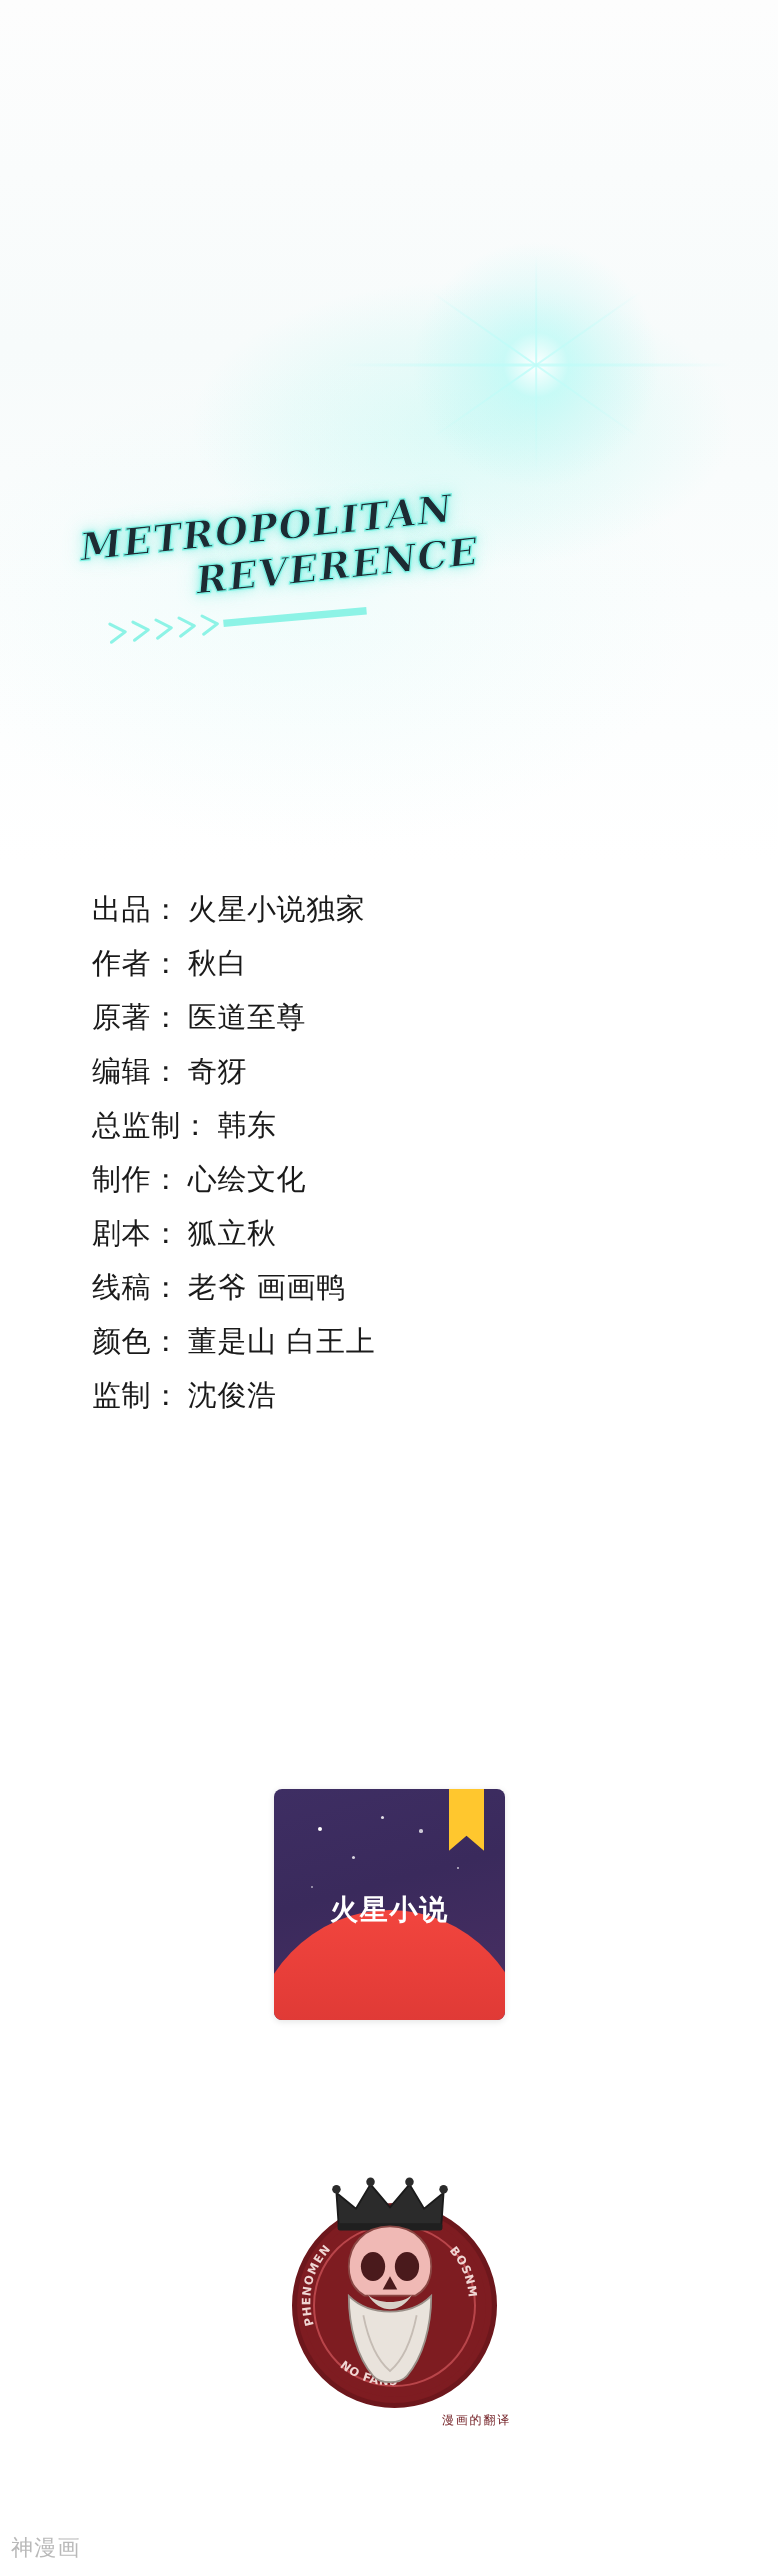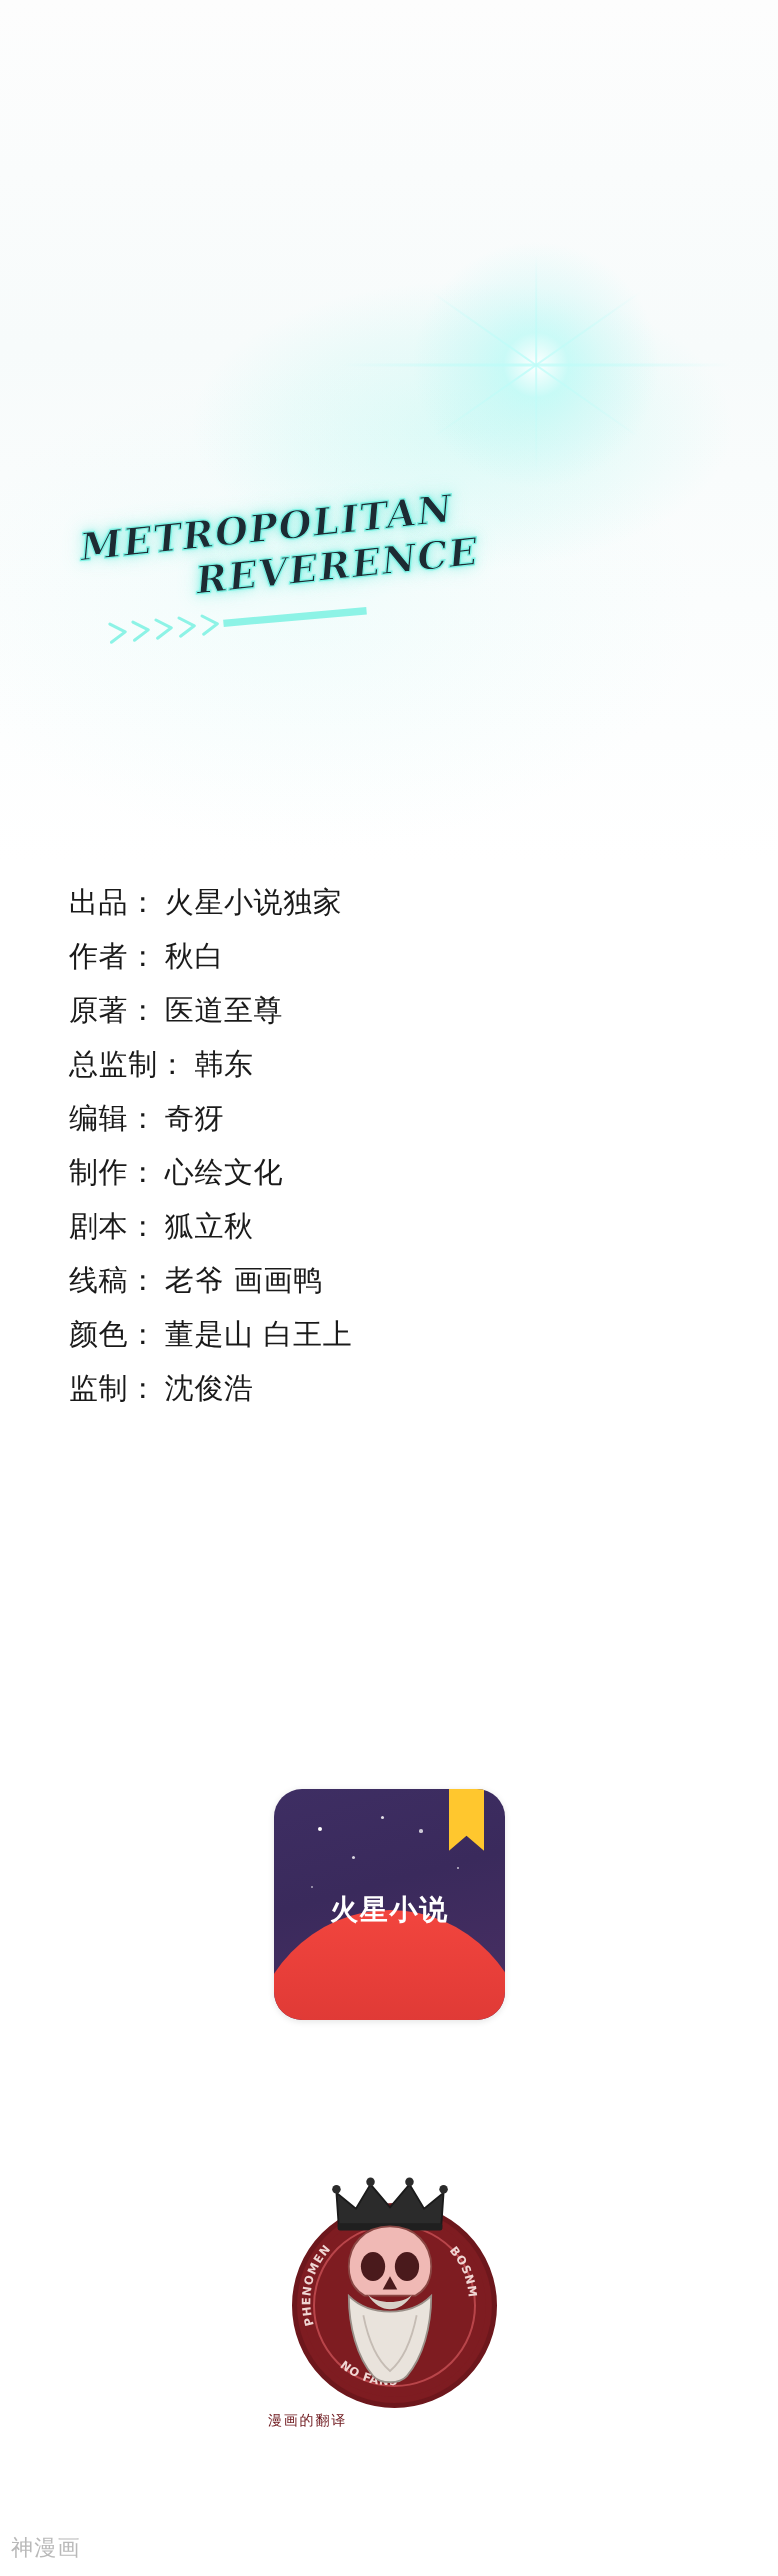--- a/index.html
+++ b/index.html
@@ -93,22 +93,22 @@
 
   
   .credits {
     position: absolute;
     left: 0;
     top: 876px;
     width: 779px;
   }
   .credit-row {
     display: flex;
-    align-items: center;
-    padding-left: 69px;
+    align-items: flex-end;
+    padding-left: 92px;
     height: 54px;
     color: #1a1a1a;
     font-family: "DejaVu Sans", sans-serif;
     font-size: 29px;
     letter-spacing: 0.6px;
     white-space: nowrap;
   }
   .credit-label { }
   .credit-value { margin-left: 7px; }
 
@@ -119,21 +119,21 @@
     top: 1789px;
     width: 268px;
     height: 268px;
   }
   .app-icon {
     position: absolute;
     left: 18px;
     top: 0;
     width: 231px;
     height: 231px;
-    border-radius: 28px;
+    border-radius: 8px;
     background: linear-gradient(165deg, #3e2e63 0%, #3a2a5c 42%, #4a2f63 100%);
     overflow: hidden;
     box-shadow: 0 1.2px 6px rgba(0,0,0,0.10);
   }
   .planet {
     position: absolute;
     left: -24px;
     bottom: -91px;
     width: 280px;
     height: 201px;
@@ -228,24 +228,24 @@
     top: 37px;
     width: 195px;
     height: 195px;
     pointer-events: none;
   }
   .seal-caption {
     position: absolute;
     left: 0;
     right: 0;
     top: 246px;
-    text-align: left;
+    text-align: right;
     color: #6d171c;
     font-family: "DejaVu Sans", sans-serif;
-    font-size: 14px;
+    font-size: 12px;
     letter-spacing: 1.8px;
   }
 
   
   .watermark {
     position: absolute;
     left: 11px;
     bottom: 13.4px;
     color: #b9b9b9;
     font-family: Liberation Sans, sans-serif;
@@ -288,26 +288,26 @@
   </div>
   <div class="credit-row">
     <span class="credit-label">作者：</span>
     <span class="credit-value">秋白</span>
   </div>
   <div class="credit-row">
     <span class="credit-label">原著：</span>
     <span class="credit-value">医道至尊</span>
   </div>
   <div class="credit-row">
+    <span class="credit-label">编辑：</span>
+    <span class="credit-value">奇犽</span>
+  </div>
+  <div class="credit-row">
     <span class="credit-label">总监制：</span>
     <span class="credit-value">韩东</span>
-  </div>
-  <div class="credit-row">
-    <span class="credit-label">编辑：</span>
-    <span class="credit-value">奇犽</span>
   </div>
   <div class="credit-row">
     <span class="credit-label">制作：</span>
     <span class="credit-value">心绘文化</span>
   </div>
   <div class="credit-row">
     <span class="credit-label">剧本：</span>
     <span class="credit-value">狐立秋</span>
   </div>
   <div class="credit-row">

